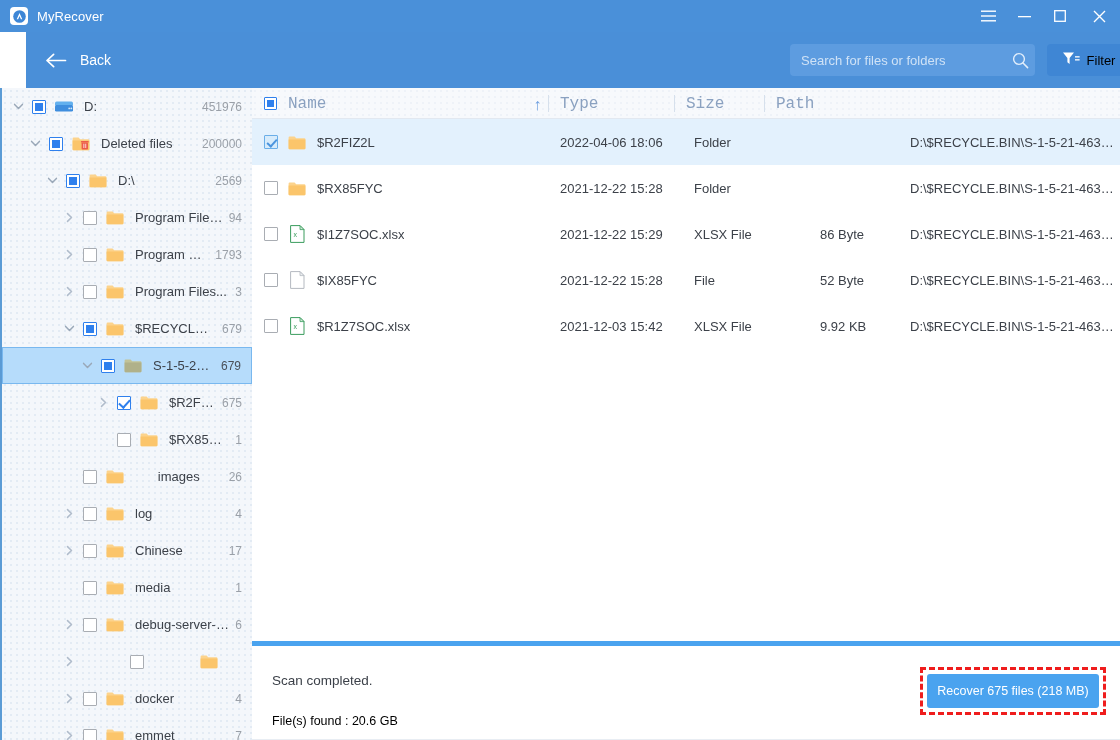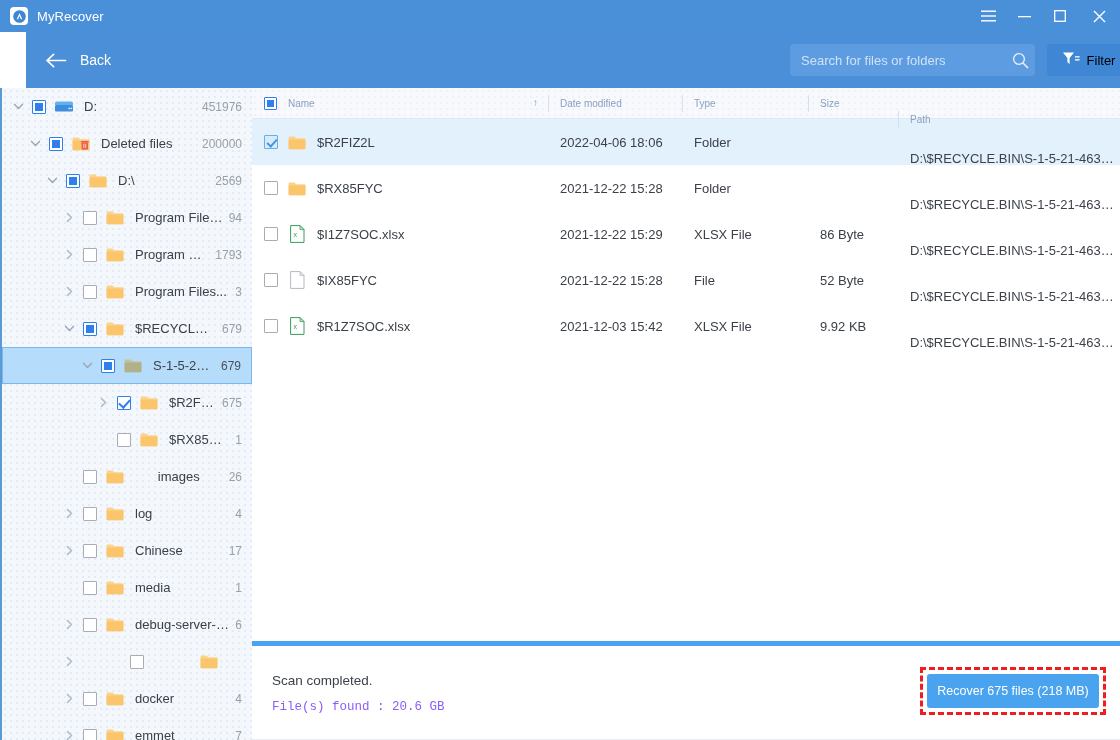--- a/index.html
+++ b/index.html
@@ -159,30 +159,30 @@
     background: #ffffff;
     overflow: hidden;
   }
   .fl-head {
     position: relative;
     height: 31px;
     background: #f7f9fc;
     background-image: radial-gradient(#eef2f8 1px, transparent 1px);
     background-size: 6px 6px;
     border-bottom: 1px solid #e2e8f0;
-    display: flex; align-items: center;
-    color: #8aa1c0; font-size: 10px;
+    display: flex; 
+    color: #8aa1c0; font-size: 16px; font-family: Liberation Mono, monospace;
   }
   .fl-head .col { position: relative; height: 31px; display: flex; align-items: center; }
   .col-div { position: absolute; left: 0; top: 7px; width: 1px; height: 17px; background: #d6e0ec; }
   .c-name { width: 296px; padding-left: 12px; }
   .c-date { width: 134px; padding-left: 12px; }
   .c-type { width: 126px; padding-left: 12px; }
   .c-size { width: 90px; padding-left: 12px; }
-  .c-path { width: 222px; padding-left: 12px; margin-top: 32px; }
+  .c-path { width: 222px; padding-left: 12px; }
   .sort-arrow { position: absolute; left: 281px; top: 9px; color: #6e9fe0; }
   .hd-cb {
     width: 13px; height: 13px; border: 1px solid #2f80ed; background: #fff;
     position: relative; margin-right: 11px; border-radius: 1px;
   }
   .hd-cb::after {
     content: ""; position: absolute; left: 2px; top: 2px;
     width: 7px; height: 7px; background: #2f80ed;
   }
 
@@ -220,22 +220,22 @@
     position: absolute; left: 252px; top: 646px;
     width: 868px; height: 94px;
     background: #ffffff;
     border-top: 1px solid #ffffff;
   }
   .scan-status {
     position: absolute; left: 20px; top: 26px;
     font-size: 13.5px; color: #3c4149;
   }
   .scan-sub {
-    position: absolute; left: 20px; top: 53px;
-    font-size: 12.5px; color: #8b5cf6; font-family: Liberation Mono, monospace;
+    position: absolute; left: 20px; top: 67px;
+    font-size: 12.5px; color: #000000;
   }
   .recover-wrap {
     position: absolute; right: 14px; top: 20px;
     padding: 4px;
     border: 3px dashed #ef1d1d;
   }
   .recover-btn {
     width: 172px; height: 34px;
     background: #4aa3ef;
     border: 0; border-radius: 3px;
@@ -608,24 +608,20 @@
       </div>
   </div>
 
   <div class="filelist">
     <div class="fl-head">
       <div class="col c-name">
         <span class="hd-cb"></span>
         <span>Name</span>
         <span class="sort-arrow">↑</span>
       </div>
-      <div class="col c-date">
-        <span class="col-div"></span>
-        <span>Date modified</span>
-      </div>
       <div class="col c-type">
         <span class="col-div"></span>
         <span>Type</span>
       </div>
       <div class="col c-size">
         <span class="col-div"></span>
         <span>Size</span>
       </div>
       <div class="col c-path">
         <span class="col-div"></span>

